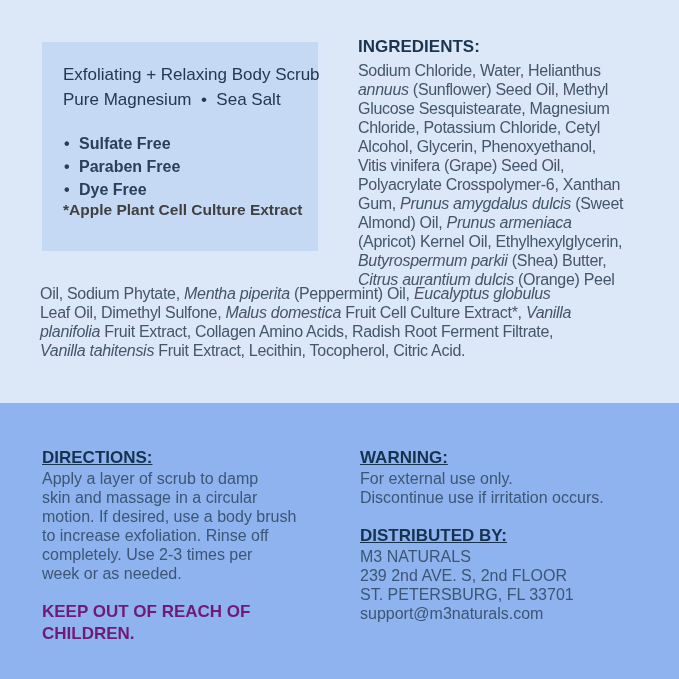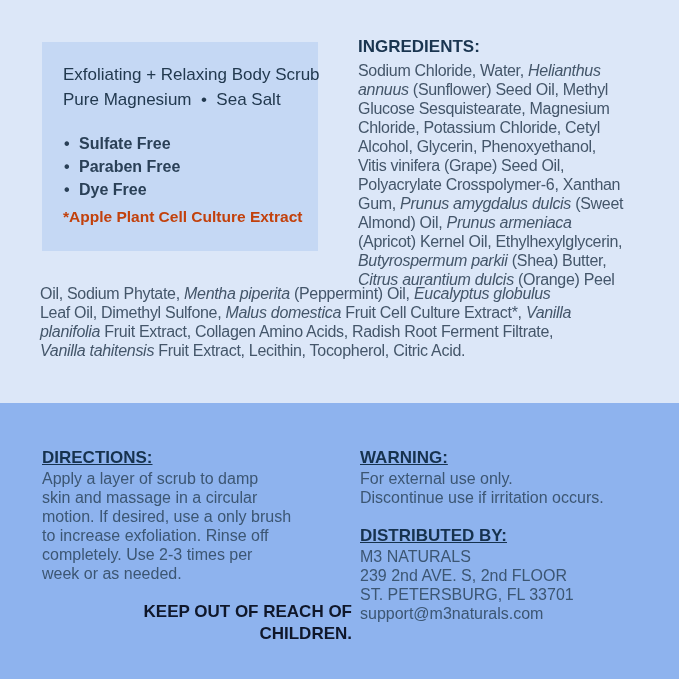--- a/index.html
+++ b/index.html
@@ -37,24 +37,24 @@
     color: #2a4057;
     white-space: nowrap;
   }
   .claims > div::before {
     content: "\2022";
     display: inline-block;
     width: 15px;
     margin-left: 1px;
   }
   .box-footnote {
-    margin-top: 7px;
+    margin-top: 0;
     font-size: 15.5px;
     font-weight: 700;
-    color: #c2410c;
+    color: #404040;
   }
 
   .heading {
     font-size: 17px;
     line-height: 22px;
     font-weight: 700;
     color: #1a3550;
   }
 
   .ing-col {
@@ -95,23 +95,22 @@
     font-size: 16px;
     line-height: 19px;
     color: #3c5673;
     white-space: nowrap;
   }
   .keep-out { margin-top: 18px; }
   .keep-out > div {
     font-size: 17px;
     line-height: 22px;
     font-weight: 700;
-    color: #0f172a;
+    color: #701a75;
     white-space: nowrap;
-    text-align: right;
   }
   .dist-heading { margin-top: 18px; }
 </style>
 </head>
 <body>
 
 <div class="page">
 
   <div class="claims-box">
     <div class="product-title">Exfoliating + Relaxing Body Scrub</div>
@@ -120,21 +119,21 @@
         <div><span>Sulfate Free</span></div>
         <div><span>Paraben Free</span></div>
         <div><span>Dye Free</span></div>
       </div>
     <div class="box-footnote">*Apple Plant Cell Culture Extract</div>
   </div>
 
   <div class="ing-col">
     <div class="heading">INGREDIENTS:</div>
     <div class="ing-lines">
-        <div><span>Sodium Chloride, Water, </span><span style="font-style: italic;">Helianthus</span></div>
+        <div><span>Sodium Chloride, Water, </span><span style="">Helianthus</span></div>
         <div><span style="font-style: italic; text-align: center;">annuus</span><span> (Sunflower) Seed Oil, Methyl</span></div>
         <div><span>Glucose Sesquistearate, Magnesium</span></div>
         <div><span>Chloride, Potassium Chloride, Cetyl</span></div>
         <div><span>Alcohol, Glycerin, Phenoxyethanol,</span></div>
         <div><span style="">Vitis vinifera</span><span> (Grape) Seed Oil,</span></div>
         <div><span>Polyacrylate Crosspolymer-6, Xanthan</span></div>
         <div><span>Gum, </span><span style="font-style: italic;">Prunus amygdalus dulcis</span><span> (Sweet</span></div>
         <div><span>Almond) Oil, </span><span style="font-style: italic;">Prunus armeniaca</span></div>
         <div><span>(Apricot) Kernel Oil, Ethylhexylglycerin,</span></div>
         <div><span style="font-style: italic;">Butyrospermum parkii</span><span> (Shea) Butter,</span></div>
@@ -149,21 +148,21 @@
       <div><span style="font-style: italic;">Vanilla tahitensis</span><span> Fruit Extract, Lecithin, Tocopherol, Citric Acid.</span></div>
     </div>
 
   <div class="bottom-section">
 
     <div class="bottom-col left">
       <div class="heading">DIRECTIONS:</div>
       <div class="body-lines">
           <div><span>Apply a layer of scrub to damp</span></div>
           <div><span>skin and massage in a circular</span></div>
-          <div><span>motion. If desired, use a only brush</span></div>
+          <div><span>motion. If desired, use a body brush</span></div>
           <div><span>to increase exfoliation. Rinse off</span></div>
           <div><span>completely. Use 2-3 times per</span></div>
           <div><span>week or as needed.</span></div>
         </div>
       <div class="keep-out">
           <div><span>KEEP OUT OF REACH OF</span></div>
           <div><span>CHILDREN.</span></div>
         </div>
     </div>
 

